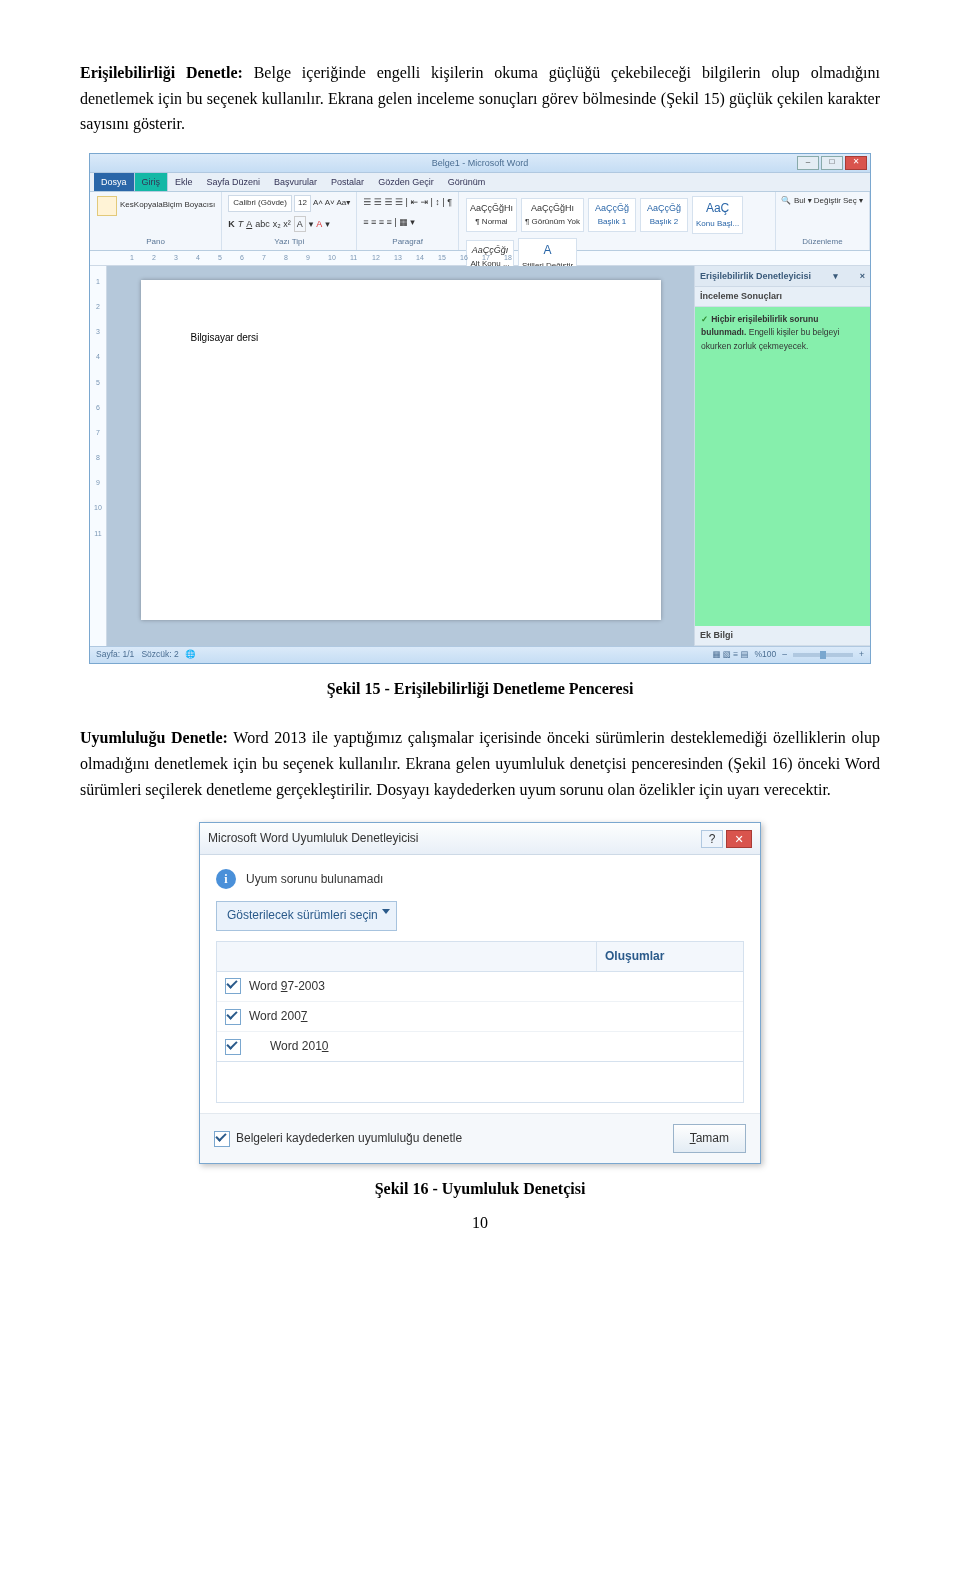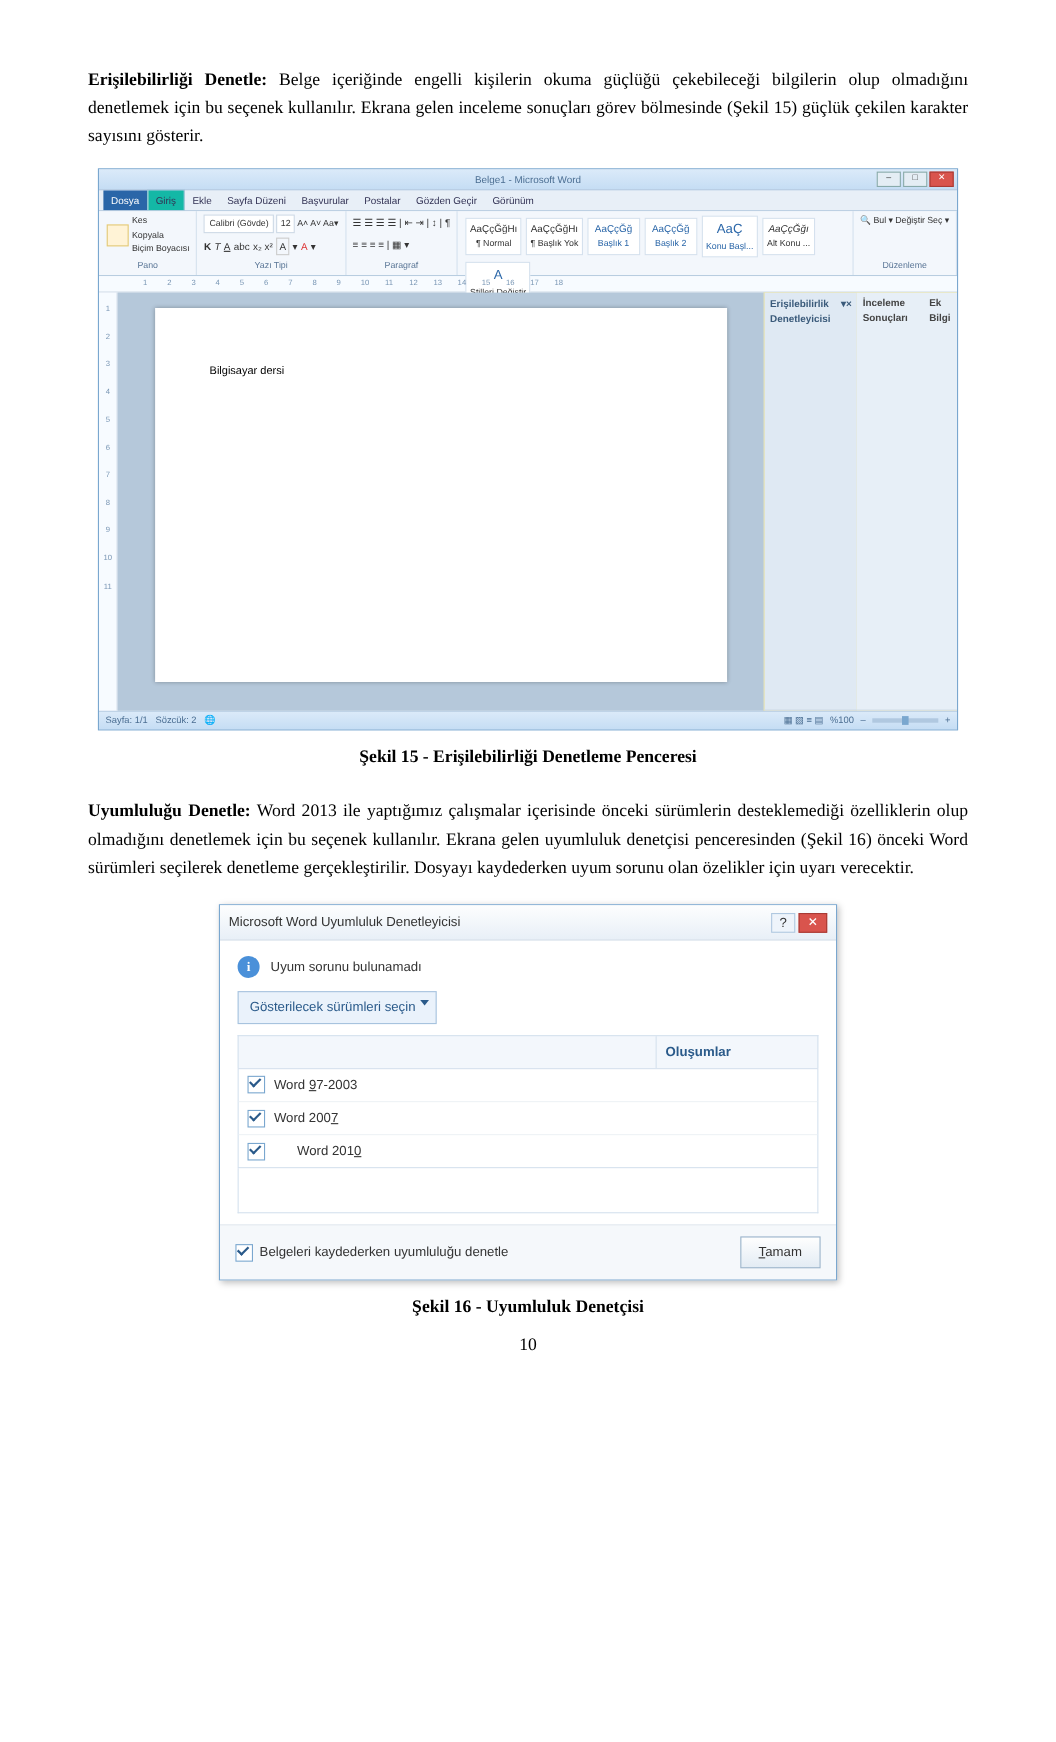--- a/index.html
+++ b/index.html
@@ -67,23 +67,23 @@
   .style-box.big { color:#2a66a8; }
 
   .word-body { display:flex; height: 380px; }
   .ruler-h { height:14px; background:#f7fbff; border-bottom:1px solid #cdd9e6; font-size:7px; color:#7996b4; padding-left:40px; display:flex; align-items:center; gap:12px; }
   .ruler-h span { width:10px; }
   .doc-area { flex:1; background:#b5c8da; position:relative; display:flex; }
   .ruler-v { width:16px; background:#f7fbff; border-right:1px solid #cdd9e6; font-size:7px; color:#7996b4; display:flex; flex-direction:column; align-items:center; padding-top:10px; gap:14px; }
   .page { background:#fff; width:520px; height:340px; margin:14px auto; box-shadow: 0 0 4px rgba(0,0,0,0.3); padding: 50px 50px; box-sizing:border-box; color:#000; font-size:10px; }
   .panel {
     width: 175px;
-    background: #fde047;
+    background: #86efac;
     border-left: 1px solid #cdd9e6;
-    display:flex; flex-direction:row;
+    display:flex; flex-direction:column;
     font-size:9px;
   }
   .panel-title { background:#dfe9f3; padding:3px 5px; font-weight:bold; color:#3a5a7a; border-bottom:1px solid #cdd9e6; display:flex; justify-content:space-between; }
   .panel-sub { background:#e7eff7; padding:2px 5px; font-weight:bold; color:#444; border-bottom:1px solid #d2dde8; }
   .panel-body { padding:6px; flex:1; font-size:8.5px; color:#333; }
   .panel-body .check { color:#2e8a2e; font-weight:bold; margin-right:3px; }
   .panel-body .bold2 { font-weight:bold; }
   .panel-link { color:#2a66a8; text-decoration:underline; }
   .panel-block { background:#fff; border:1px solid #d2dde8; padding:5px; margin-top:auto; }
   .statusbar { height:16px; background: linear-gradient(#dbeaf9,#c5ddf4); border-top:1px solid #b0c8e0; font-size:8.5px; color:#4b6e92; display:flex; align-items:center; padding:0 6px; justify-content:space-between; }
@@ -156,21 +156,21 @@
     <span class="tab">Sayfa Düzeni</span>
     <span class="tab">Başvurular</span>
     <span class="tab">Postalar</span>
     <span class="tab">Gözden Geçir</span>
     <span class="tab">Görünüm</span>
   </div>
   <div class="ribbon">
     <div class="ribbon-group">
       <div class="ribbon-row">
         <span class="ribbon-icon"></span>
-        <div style="display:flex;flex-direction:column;font-size:8px;">
+        <div style="display:flex;flex-direction:row;font-size:8px;">
           <span>Kes</span>
           <span>Kopyala</span>
           <span>Biçim Boyacısı</span>
         </div>
       </div>
       <div class="label">Pano</div>
     </div>
     <div class="ribbon-group">
       <div class="ribbon-row">
         <span style="border:1px solid #cdd9e6;background:#fff;padding:1px 4px;font-size:8px;">Calibri (Gövde)</span>
@@ -183,21 +183,21 @@
       <div class="label">Yazı Tipi</div>
     </div>
     <div class="ribbon-group">
       <div class="ribbon-row" style="font-size:9px;gap:3px;">☰ ☰ ☰ ☰ | ⇤ ⇥ | ↕ | ¶</div>
       <div class="ribbon-row" style="font-size:9px;gap:3px;">≡ ≡ ≡ ≡ | ▦ ▾</div>
       <div class="label">Paragraf</div>
     </div>
     <div class="ribbon-group styles-group">
       <div class="ribbon-row">
         <span class="style-box"><span class="s1">AaÇçĞğHı</span><br><span>¶ Normal</span></span>
-        <span class="style-box"><span class="s1">AaÇçĞğHı</span><br><span>¶ Başlık Yok</span></span>
+        <span class="style-box"><span class="s1">AaÇçĞğHı</span><br><span>¶ Görünüm Yok</span></span>
         <span class="style-box big"><span class="s1">AaÇçĞğ</span><br><span>Başlık 1</span></span>
         <span class="style-box big"><span class="s1">AaÇçĞğ</span><br><span>Başlık 2</span></span>
         <span class="style-box big"><span class="s1" style="font-size:12px;">AaÇ</span><br><span>Konu Başl...</span></span>
         <span class="style-box"><span class="s1"><i>AaÇçĞğı</i></span><br><span>Alt Konu ...</span></span>
         <span class="style-box" style="min-width:30px;"><span style="font-size:12px;color:#2a66a8;">A</span><br><span>Stilleri Değiştir</span></span>
       </div>
       <div class="label">Stiller</div>
     </div>
     <div class="ribbon-group">
       <div class="ribbon-row" style="flex-direction:row;font-size:8px;align-items:flex-start;">
@@ -249,20 +249,23 @@
         <span>Bilgisayar dersi</span>
       </div>
     </div>
     <div class="panel">
       <div class="panel-title">
         <span>Erişilebilirlik Denetleyicisi</span>
         <span>▾</span>
         <span>×</span>
       </div>
       <div class="panel-sub">İnceleme Sonuçları</div>
+      <div class="panel-body">
+        <div><span class="check">✓</span><span class="bold2">Hiçbir erişilebilirlik sorunu bulunmadı.</span> <span>Engelli kişiler bu belgeyi okurken zorluk çekmeyecek.</span></div>
+      </div>
       <div class="panel-sub">Ek Bilgi</div>
     </div>
   </div>
 
   <div class="statusbar">
     <div>
       <span>Sayfa: 1/1</span>&nbsp;&nbsp;
       <span>Sözcük: 2</span>&nbsp;&nbsp;
       <span>🌐</span>
     </div>

